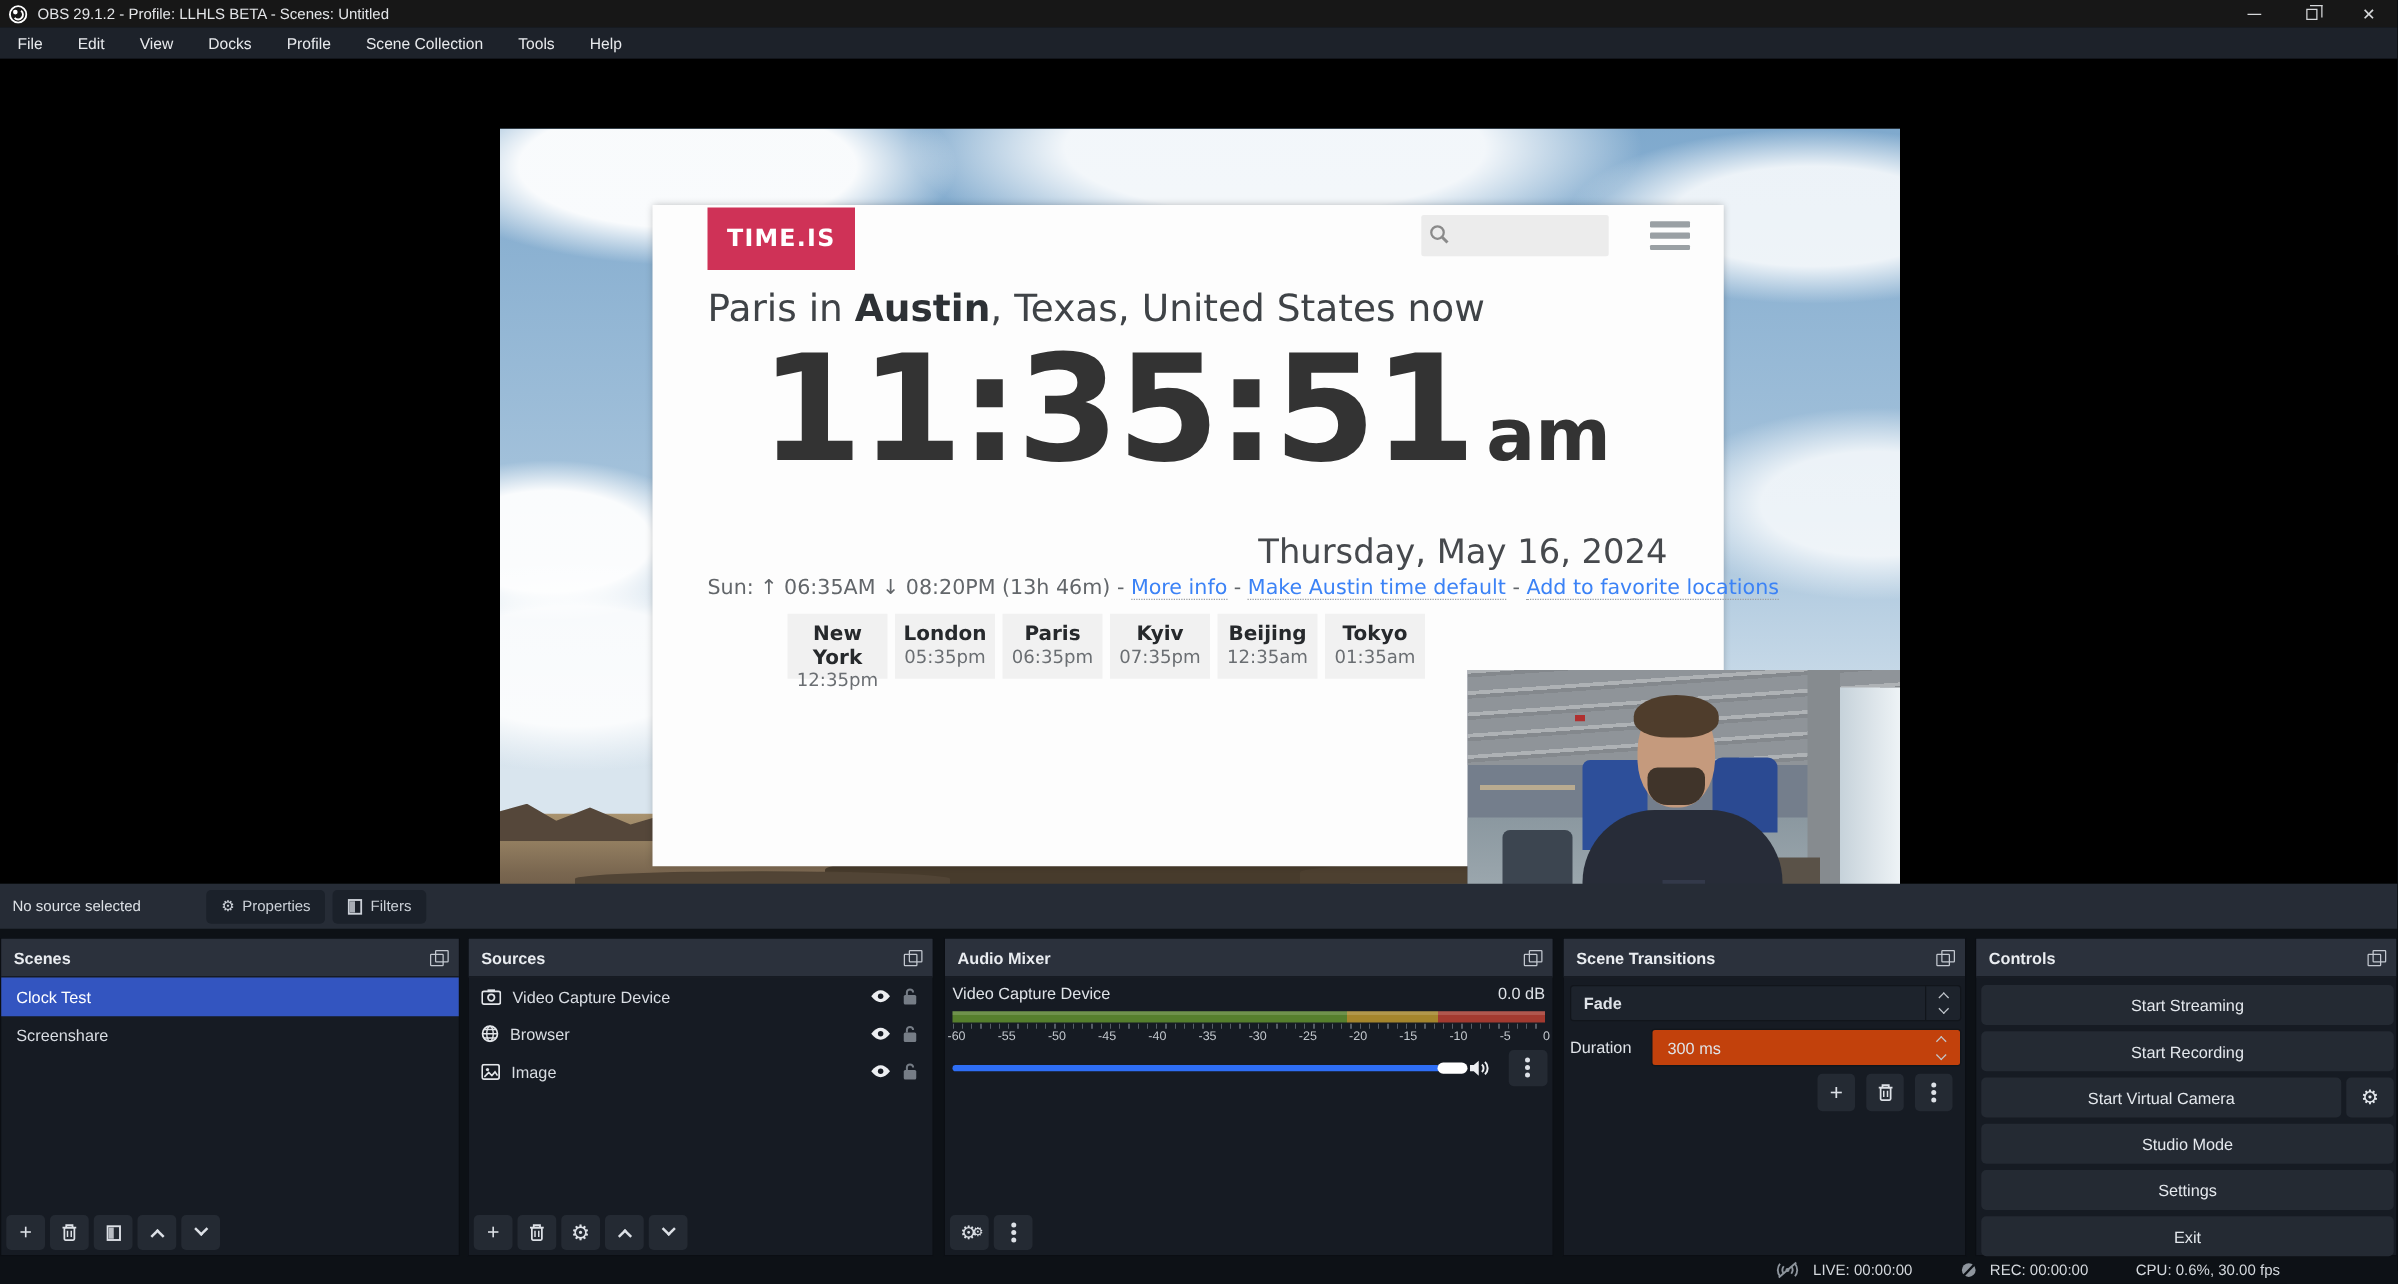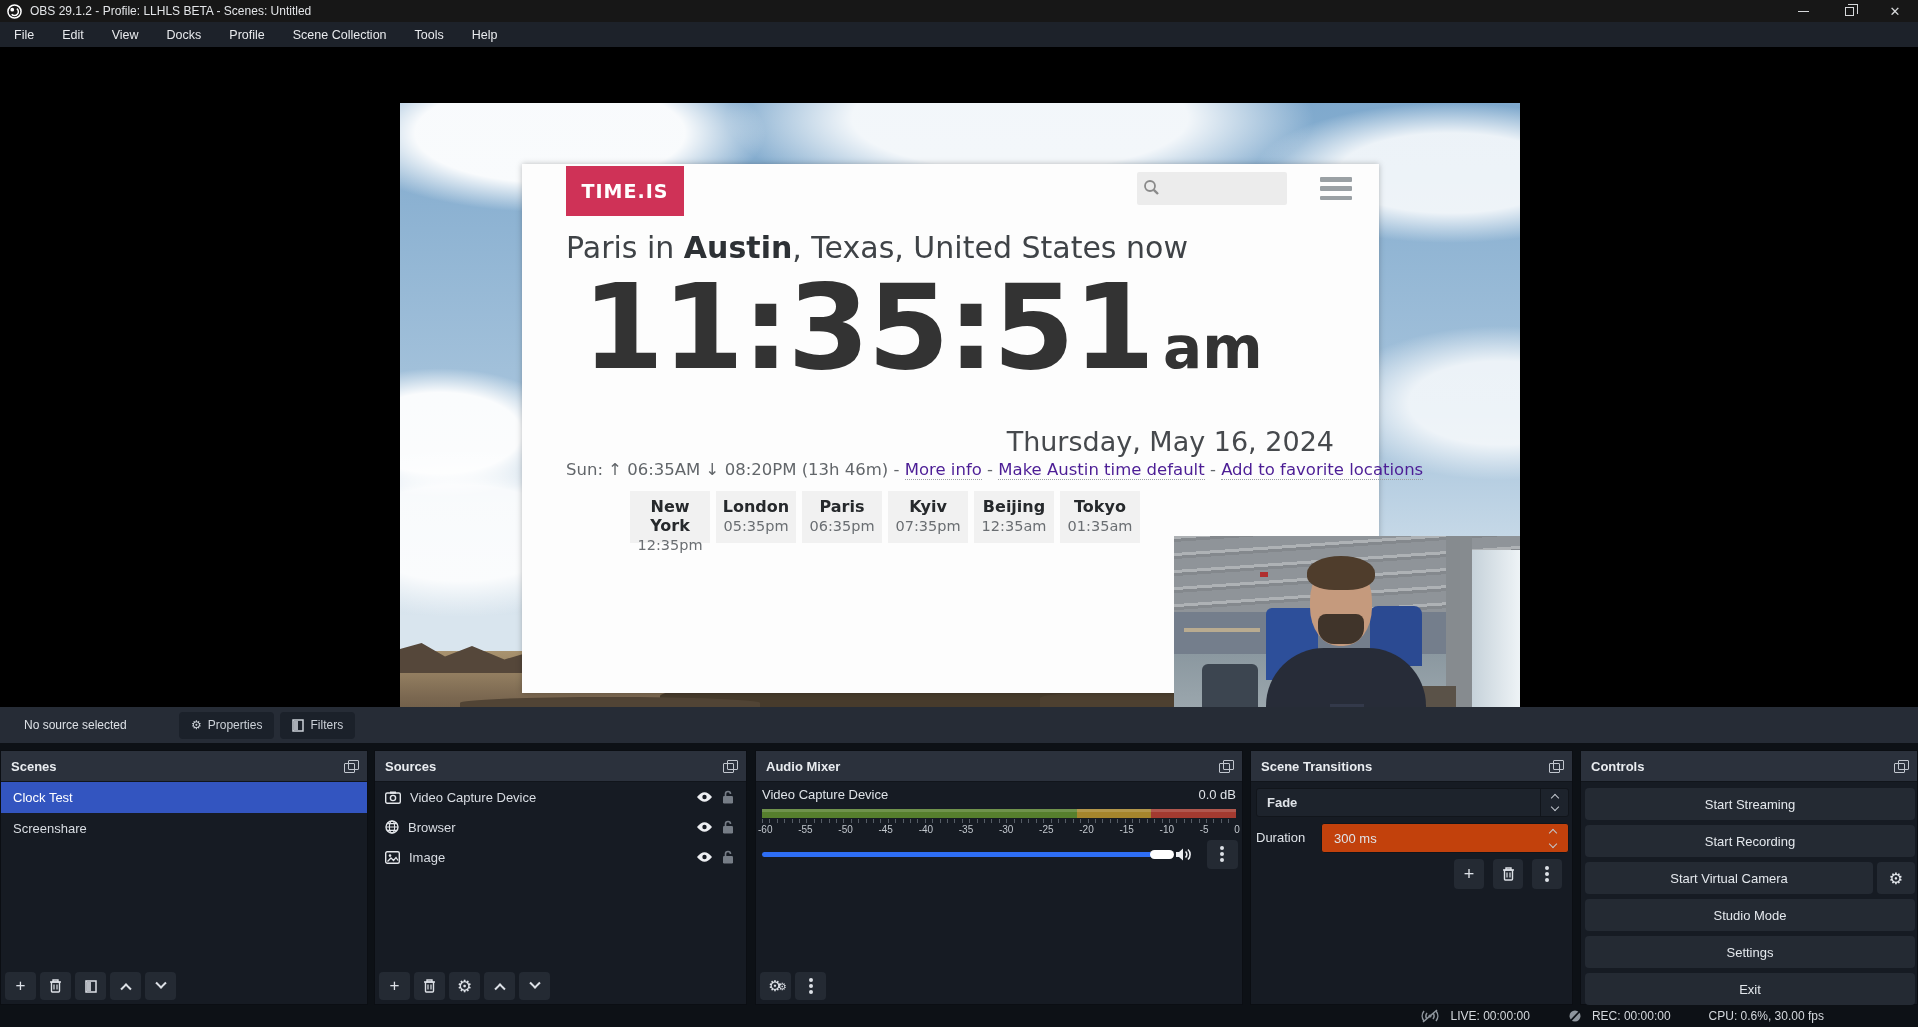--- a/index.html
+++ b/index.html
@@ -55,26 +55,26 @@
     letter-spacing:1px; }
   .ti-search { left:615px; top:8px; width:150px; height:33px; background:#ececec; border:none;
     border-radius:2px; padding-left:30px; font-size:14px; color:#555; }
   .ti-search-icon { left:621px; top:15px; color:#8a8a8a; }
   .ti-burger { left:798px; top:13px; width:32px; height:23px; display:flex; flex-direction:column;
     justify-content:space-between; }
   .ti-burger span { height:4.5px; background:#9aa0a4; border-radius:1px; }
   .ti-heading { left:44px; top:66px; width:780px; font-size:30px; color:#3f4347; white-space:nowrap; }
   .ti-heading b { color:#2d3135; }
   .ti-clockrow { left:60px; top:104px; width:760px; height:128px; display:flex; align-items:baseline; }
-  .ti-clock { font-size:118px; font-weight:bold; color:#333; letter-spacing:-2px; line-height:1; }
+  .ti-clock { font-size:118px; font-weight:bold; color:#333; letter-spacing:-2px; line-height:1;margin-left:26px; }
   .ti-ampm { font-size:58px; font-weight:bold; color:#333; margin-left:10px; line-height:1; }
   .ti-date { left:44px; top:262px; width:768px; text-align:right; font-size:27px; color:#46494d; }
   .ti-sun { left:44px; top:296px; width:768px; text-align:right; font-size:16.5px; color:#62666a;
     white-space:nowrap; }
-  .ti-sun a { color:#4c1d95; text-decoration:none; border-bottom:1px dotted #9b9fa3; }
+  .ti-sun a { color:#3b82f6; text-decoration:none; border-bottom:1px dotted #9b9fa3; }
   .ti-cities { left:108px; top:327px; width:620px; display:flex; gap:6px; }
   .ti-city { width:80px; height:52px; background:#f1f1f1; text-align:center; padding-top:6px; }
   .ti-city .n { display:block; font-weight:bold; font-size:16px; color:#26292c; }
   .ti-city .t { display:block; font-size:14.5px; color:#6a6e72; margin-top:2px; }
 
   
   .webcam { left:774px; top:433px; width:346px; height:200px; overflow:hidden; background:#747e8c; }
   .wc-ceiling { left:0; top:0; width:346px; height:76px;
     background:repeating-linear-gradient(176deg, rgba(255,255,255,.28) 0 3px, rgba(0,0,0,.08) 3px 6px, transparent 6px 17px), #8f9499; }
   .wc-floor { left:0; top:118px; width:346px; height:82px;
@@ -91,21 +91,21 @@
   .wc-hoodie { left:92px; top:112px; width:160px; height:88px; background:#272c38;
     border-radius:58px 58px 0 0; }
   .wc-head { left:136px; top:26px; width:62px; height:84px; background:#c59a7d; border-radius:46%; }
   .wc-hair { left:133px; top:20px; width:68px; height:34px; background:#4f3d2c; border-radius:50% 50% 40% 40%; }
   .wc-beard { left:144px; top:78px; width:46px; height:30px; background:#40342a; border-radius:8px 8px 16px 16px; }
   .wc-shirt { left:156px; top:168px; width:34px; height:32px; background:#33394a; }
   .wc-orange { left:162px; top:176px; width:22px; height:24px; background:#d07a2e; border-radius:50% 50% 30% 30%; }
 
   
   .srcbar { left:0; top:707px; width:1918px; height:36px; background:#262c36; display:flex; align-items:center; }
-  .src-status { margin-left:24px; font-size:12px; color:#dde1e6; width:155px; }
+  .src-status { margin-left:10px; font-size:12px; color:#dde1e6; width:155px; }
   .tool-btn { height:27px; background:#1b212a; border-radius:4px; color:#ccd1d8; font-size:12px;
     display:flex; align-items:center; gap:6px; padding:0 12px; margin-right:6px; }
 
   
   .dock { top:750px; height:255px; background:#161b23; border:1px solid #0b0e13; }
   .dock-header { height:31px; background:#2b313c; border-bottom:1px solid #11151b; display:flex;
     align-items:center; padding:0 8px 0 10px; font-size:13px; font-weight:bold; color:#e9ecf0; }
   .popout { margin-left:auto; width:15px; height:13px; position:relative; }
   .popout::before { content:""; position:absolute; left:0; bottom:0; width:9px; height:8px;
     border:1.5px solid #c2c7cf; border-radius:1px; background:#2b313c; }

